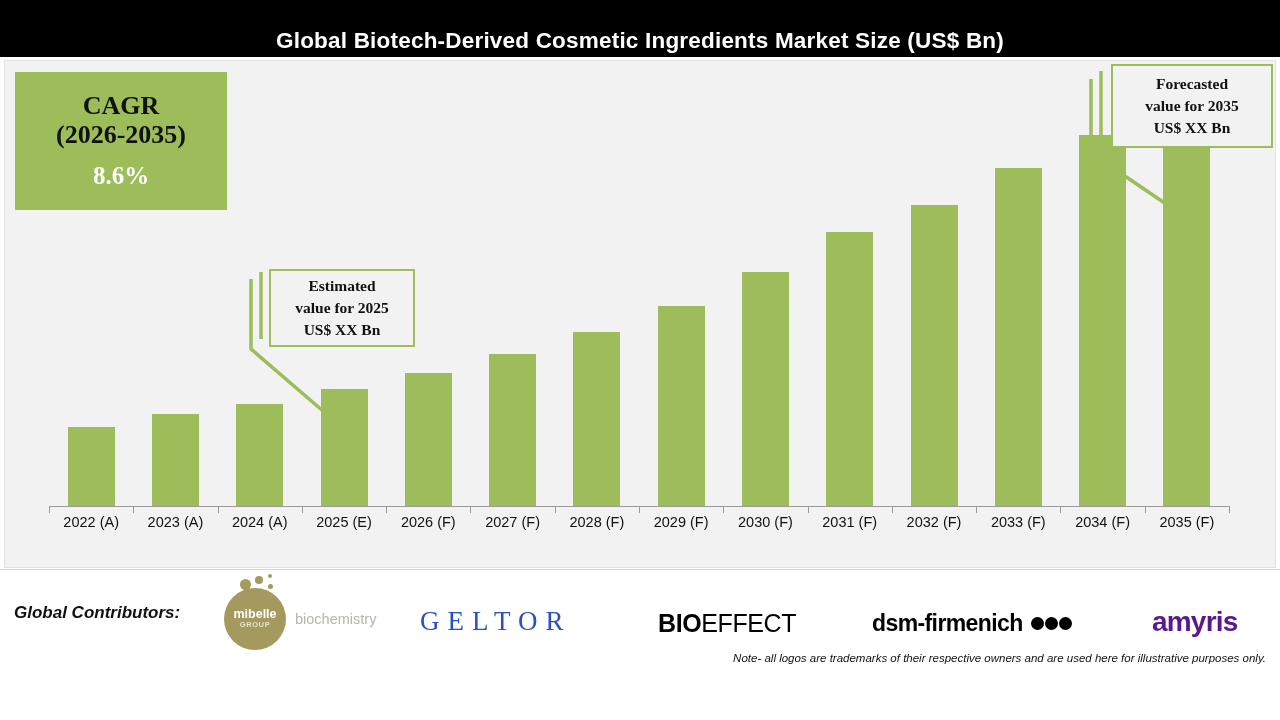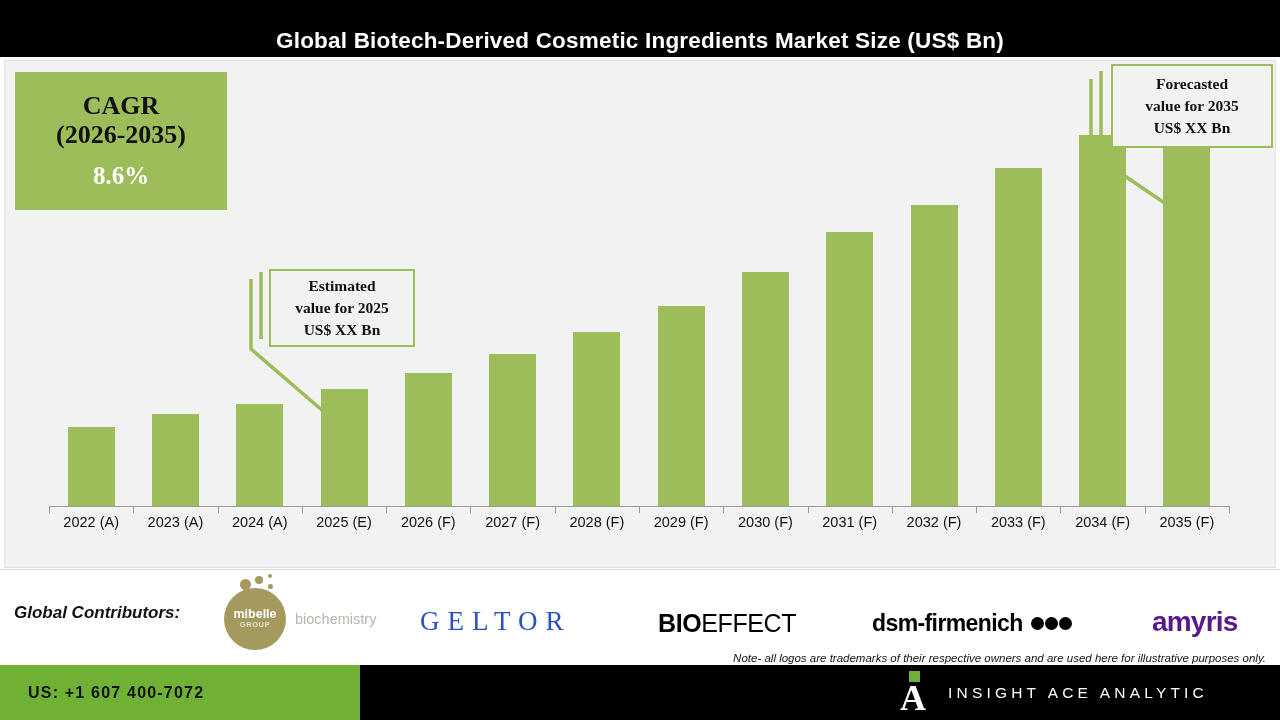--- a/index.html
+++ b/index.html
@@ -260,26 +260,14 @@
         </span>
     </div>
 
     <div class="logo logo-amyris">
       <span class="amyris-word">amyris</span>
     </div>
 
     <div class="note">Note- all logos are trademarks of their respective owners and are used here for illustrative purposes only.</div>
   </div>
 
-  <div class="footer">
-    <div class="footer-green">
-      <span class="footer-phone">US: +1 607 400-7072</span>
-    </div>
-    <div class="footer-brand">
-      <span class="brand-mark">
-        <span class="brand-square"></span>
-        <span class="brand-a">A</span>
-      </span>
-      <span class="brand-text">INSIGHT ACE ANALYTIC</span>
-    </div>
-  </div>
 
 </div>
 
 </body></html>

